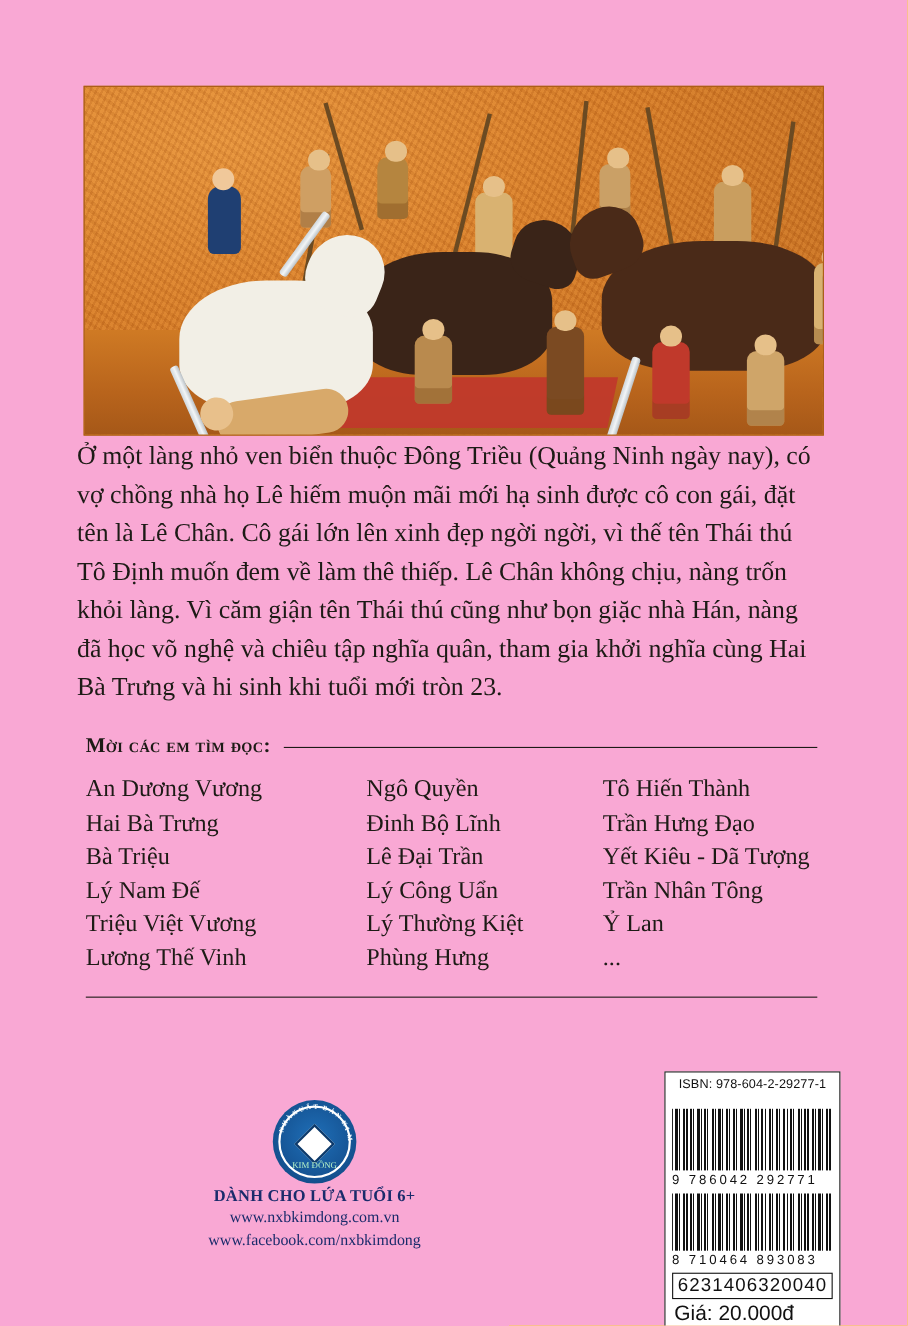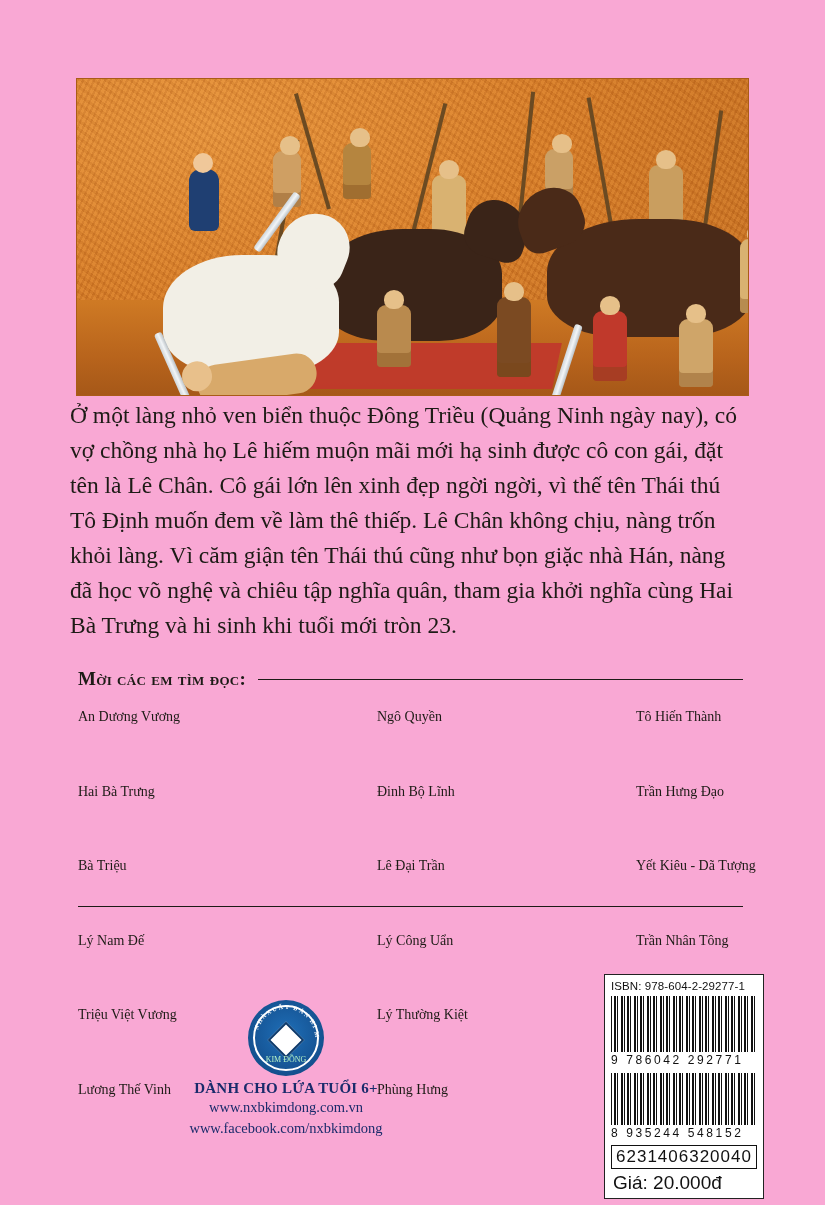--- a/index.html
+++ b/index.html
@@ -215,24 +215,23 @@
 
   .booklist {
     position: absolute;
     left: 78px;
     top: 702px;
     width: 690px;
     display: grid;
     grid-template-columns: 255px 215px auto;
     column-gap: 0px;
     row-gap: 0px;
-    font-size: 14px;
+    font-size: 22px;
     line-height: 30.5px;
     color: #1d1b16;
-    gap: 44px;
   }
   .booklist span {
     white-space: nowrap;
   }
 
   .divider {
     position: absolute;
     left: 78px;
     top: 906px;
     width: 665px;
@@ -319,21 +318,22 @@
     background: #ffffff;
     border: 1px solid #222;
     box-sizing: border-box;
     padding: 5px 6px 4px 6px;
   }
   .isbn-text {
     font-family: "Liberation Sans", sans-serif;
     font-size: 11.5px;
     color: #111;
     letter-spacing: .1px;
-    margin-bottom: 4px;
+    margin-bottom: 16px;
+    text-align: center;
   }
   .bars {
     height: 56px;
     width: 100%;
     background-image: repeating-linear-gradient(
       90deg,
       #111 0px, #111 1px,
       #fff 1px, #fff 3px,
       #111 3px, #111 5px,
       #fff 5px, #fff 6px,
@@ -475,18 +475,18 @@
     <div class="web-line">www.nxbkimdong.com.vn</div>
     <div class="web-line">www.facebook.com/nxbkimdong</div>
   </div>
 
   <div class="barcode-box">
     <div class="isbn-text">ISBN: 978-604-2-29277-1</div>
     <div class="bars"></div>
     <div class="bar-digits">9 786042 292771</div>
     <div class="bar-gap"></div>
     <div class="bars second"></div>
-    <div class="bar-digits">8 935244 548152</div>
+    <div class="bar-digits">8 710464 893083</div>
     <div class="code-box">6231406320040</div>
     <div class="price">Giá: 20.000đ</div>
   </div>
 
 </div>
 
 </body></html>

